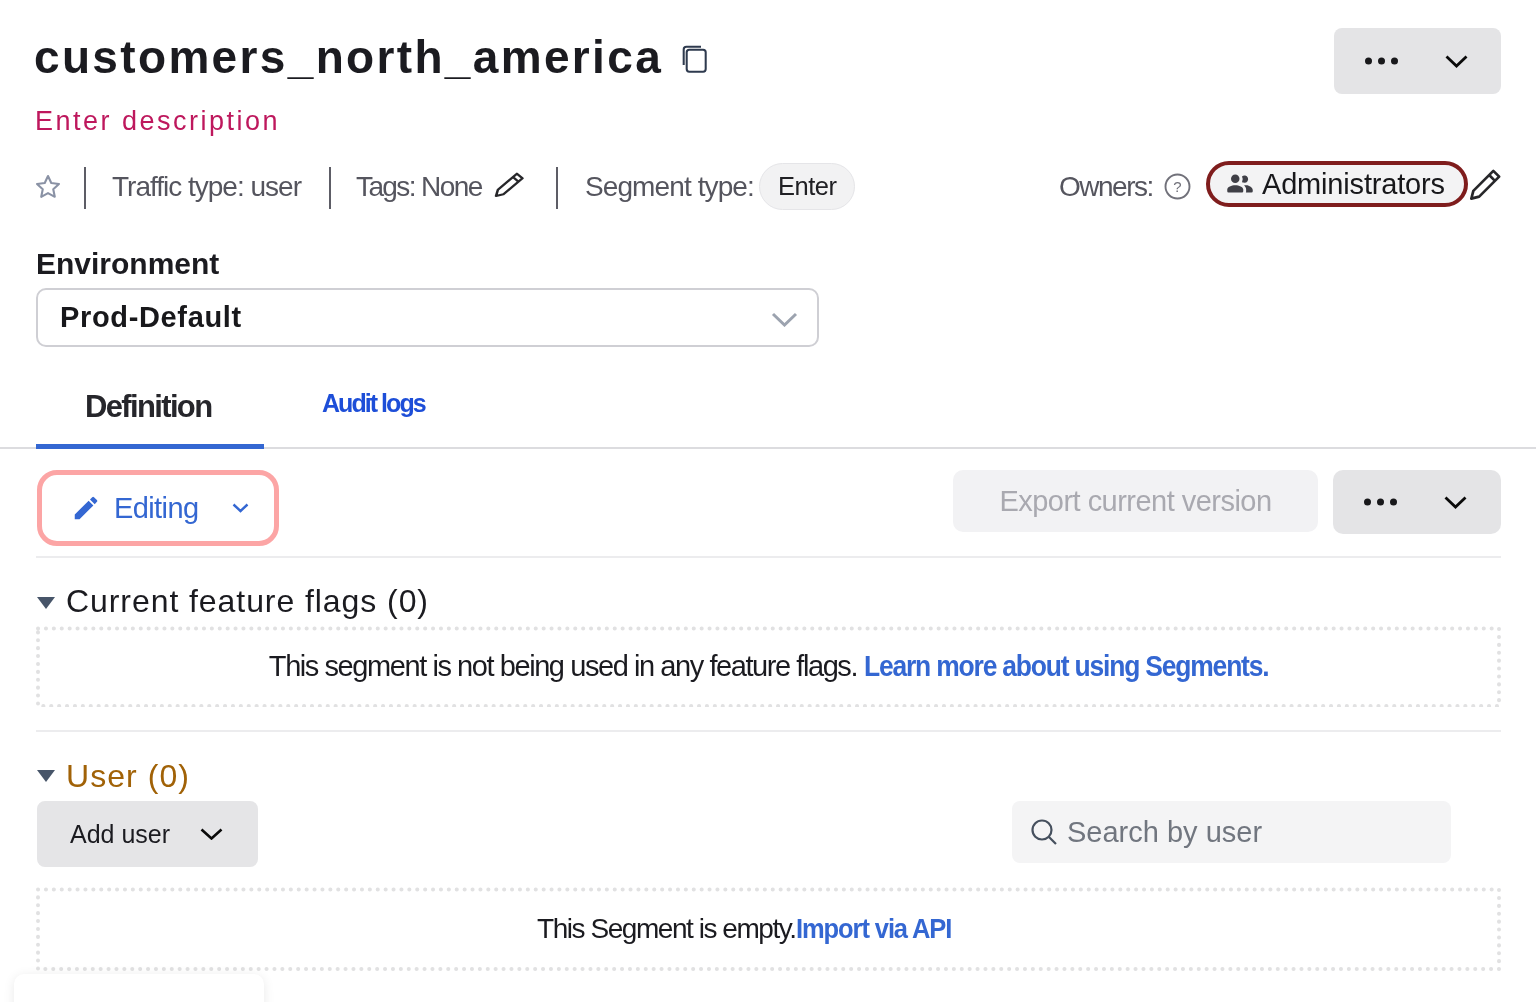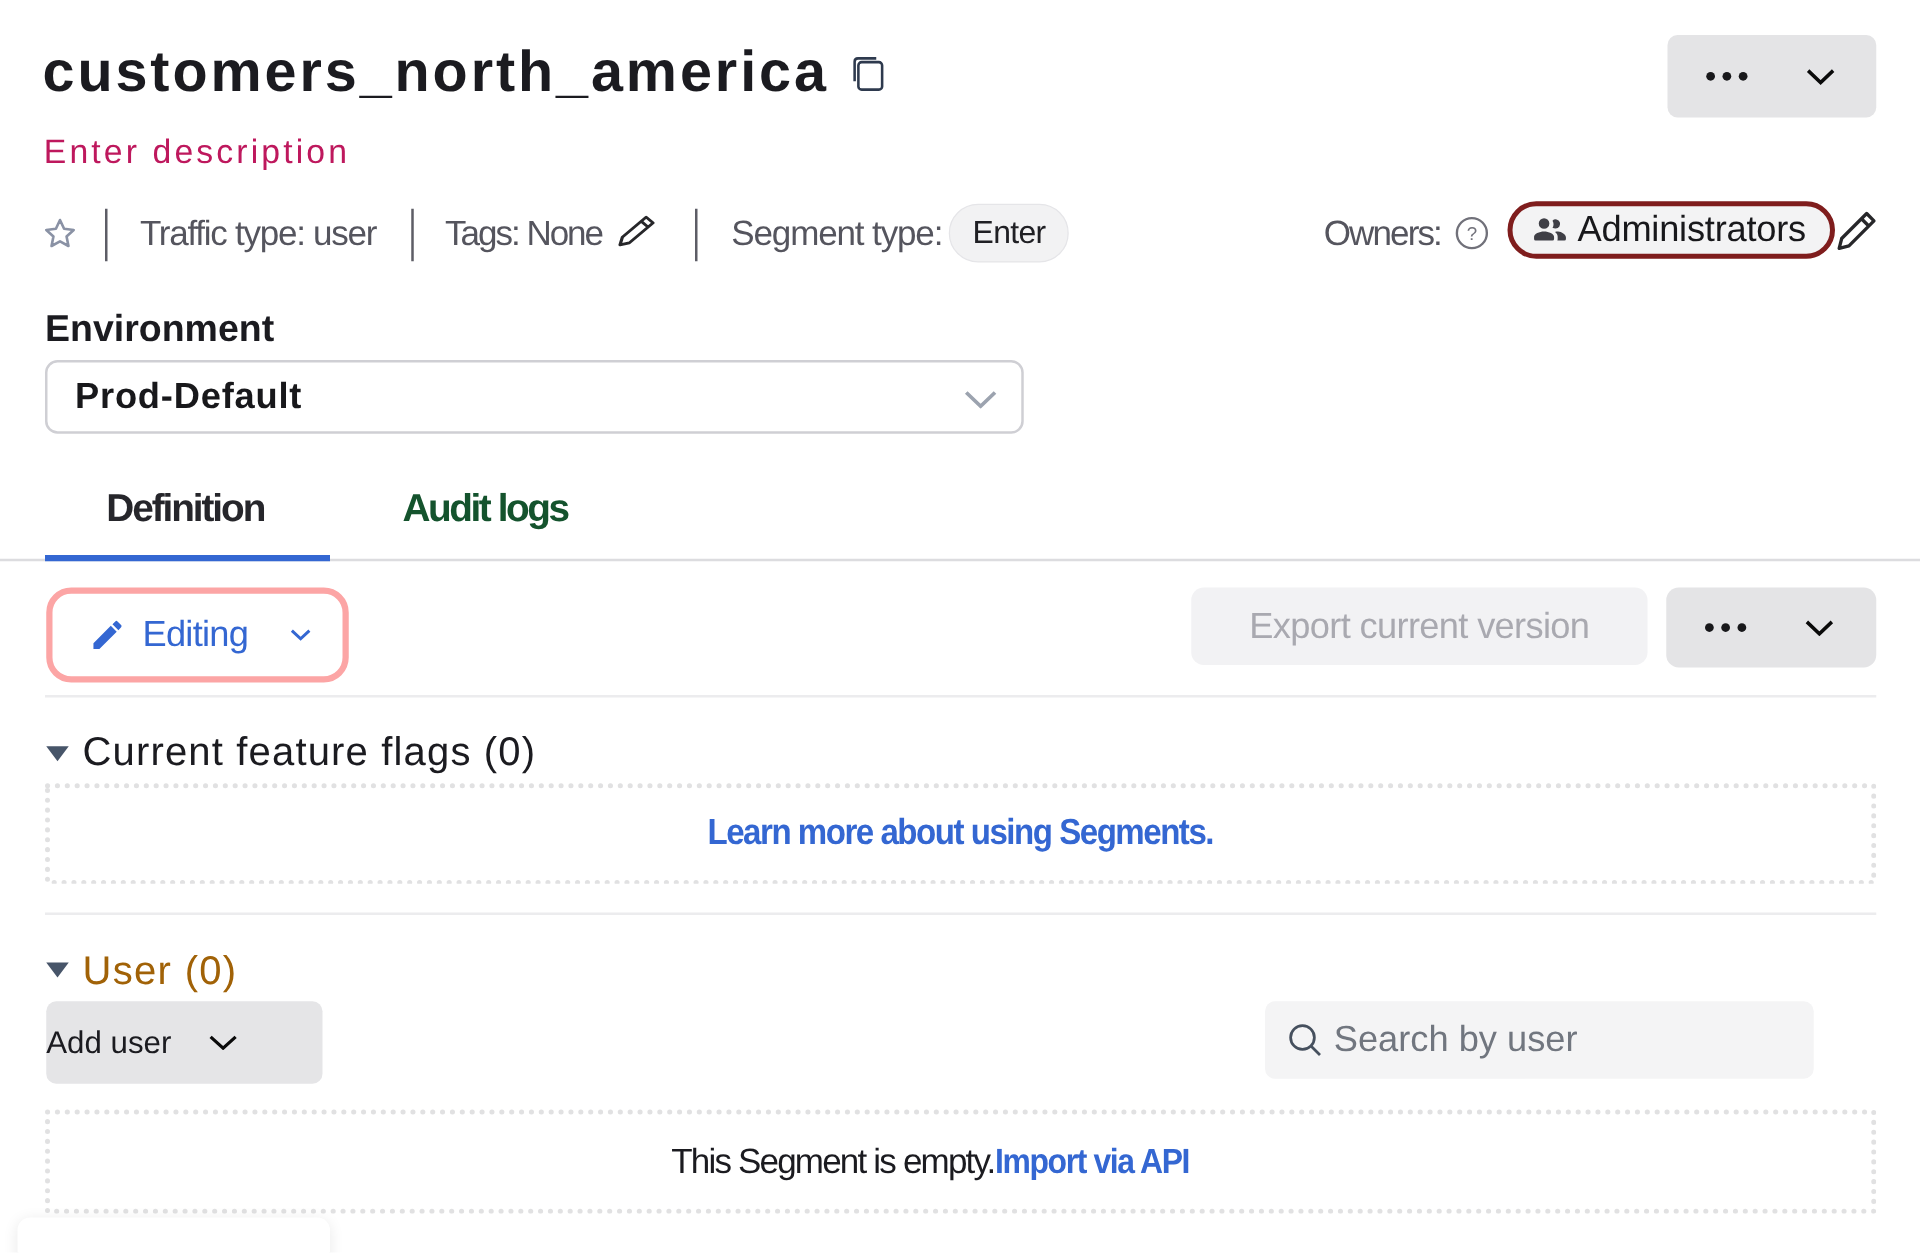--- a/index.html
+++ b/index.html
@@ -64,21 +64,21 @@
 
 <div class="abs t" style="left:36px; top:249px; font-size:30px; font-weight:700;">Environment</div>
 <div class="abs flexc" style="left:36px; top:288px; width:783px; height:59px; border:2px solid #cfcfd4; border-radius:10px; padding-left:22px;font-weight:bold;">
   <span class="t" style="font-size:29px; letter-spacing:0.65px; color:#18181b;">Prod-Default</span>
   <svg class="abs" style="right:19px; top:22px;" width="27" height="15" viewBox="0 0 27 15" fill="none" stroke="#9ca3af" stroke-width="3">
       <path d="M2 2 L13.5 13 L25 2"></path>
     </svg>
 </div>
 
 <div class="abs t" style="left:85px; top:391px; font-size:31px; letter-spacing:-1.65px; font-weight:700; color:#26262b;">Definition</div>
-<div class="abs t" style="left:322px; top:391px; font-size:31px; letter-spacing:-1.95px; font-weight:700; color:#14532d;">Audit logs</div>
+<div class="abs t" style="left:322px; top:391px; font-size:25px; letter-spacing:-1.95px; font-weight:700; color:#1d4ed8;">Audit logs</div>
 <div class="abs" style="left:0; top:447px; width:1536px; height:2px; background:#dcdcdf;"></div>
 <div class="abs" style="left:36px; top:444px; width:228px; height:5px; background:#3467d2;"></div>
 
 <div class="abs flexc" style="left:37px; top:470px; width:242px; height:76px; border:5px solid #fca5a5; border-radius:20px; background:#fff;">
   <svg style="margin-left:29px;" width="30" height="30" viewBox="0 0 24 24" fill="#3467d2">
       <path d="M3 17.2 V21 h3.8 L17.9 9.9 l-3.8-3.8 L3 17.2 Z M20.7 7.04 a1 1 0 0 0 0-1.42 L18.4 3.3 a1 1 0 0 0-1.42 0 l-1.8 1.8 3.8 3.8 1.75-1.86 Z"></path>
     </svg>
   <span class="t" style="font-size:29px; letter-spacing:-0.6px; color:#3467d2; margin-left:13px;">Editing</span>
   <svg style="margin-left:34px;" width="17" height="10" viewBox="0 0 17 10" fill="none" stroke="#3467d2" stroke-width="2.4">
       <path d="M1.5 1.5 L8.5 8 L15.5 1.5"></path>
@@ -98,28 +98,29 @@
     </svg>
 </div>
 <div class="abs" style="left:36px; top:556px; width:1465px; height:2px; background:#ececee;"></div>
 
 <div class="abs" style="left:37px; top:597px; width:0; height:0; border-left:9px solid transparent; border-right:9px solid transparent; border-top:12px solid #475569;"></div>
 <div class="abs t" style="left:66px; top:585px; font-size:32px; letter-spacing:0.93px; color:#1b1b20;">Current feature flags (0)</div>
 <svg class="abs" style="left:36px; top:626px;" width="1465" height="81" fill="none">
     <rect x="2" y="2.5" width="1461" height="77.5" stroke="#e1e1e2" stroke-width="4" stroke-dasharray="0.1 7.8" stroke-linecap="round"></rect>
   </svg>
 <div class="abs flexc" style="left:36px; top:626px; width:1465px; height:81px; justify-content:center;">
+  <span class="t" style="font-size:29px; letter-spacing:-1.43px; color:#1b1b20;">This segment is not being used in any feature flags.&nbsp;</span>
   <span class="t blue" style="font-size:29px; letter-spacing:-1.3px; font-weight:700; display:inline-block; transform:scaleX(0.912); transform-origin:0 50%; margin-right:-39px;">Learn more about using Segments.</span>
 </div>
 <div class="abs" style="left:36px; top:730px; width:1465px; height:2px; background:#ececee;"></div>
 
 <div class="abs" style="left:37px; top:770px; width:0; height:0; border-left:9px solid transparent; border-right:9px solid transparent; border-top:12px solid #475569;"></div>
 <div class="abs t" style="left:66px; top:760px; font-size:32px; letter-spacing:1.05px; color:#a16207;">User (0)</div>
 <div class="abs flexc" style="left:37px; top:801px; width:221px; height:66px; background:#e5e5e7; border-radius:8px;">
-  <span class="t" style="font-size:25px; color:#1b1b20; ">Add user</span>
+  <span class="t" style="font-size:25px; color:#1b1b20; margin-left:33px;">Add user</span>
   <svg style="margin-left:30px;" width="23" height="12" viewBox="0 0 23 12" fill="none" stroke="#0a0a0a" stroke-width="2.6">
       <path d="M1.5 1.5 L11.5 10.5 L21.5 1.5"></path>
     </svg>
 </div>
 <div class="abs flexc" style="left:1012px; top:801px; width:439px; height:62px; background:#f4f4f5; border-radius:8px;">
   <svg style="margin-left:17px;" width="30" height="30" viewBox="0 0 30 30" fill="none" stroke="#46505e" stroke-width="2.2">
       <circle cx="13" cy="13" r="9.5"></circle>
       <path d="M20 20 L27 27"></path>
     </svg>
   <span class="t" style="font-size:29px; color:#71767f; margin-left:8px;">Search by user</span>

